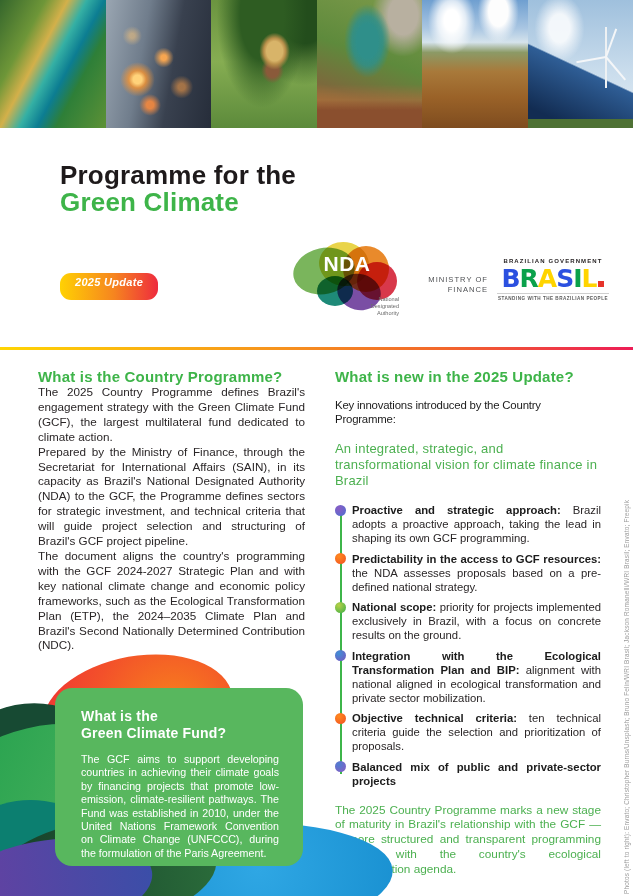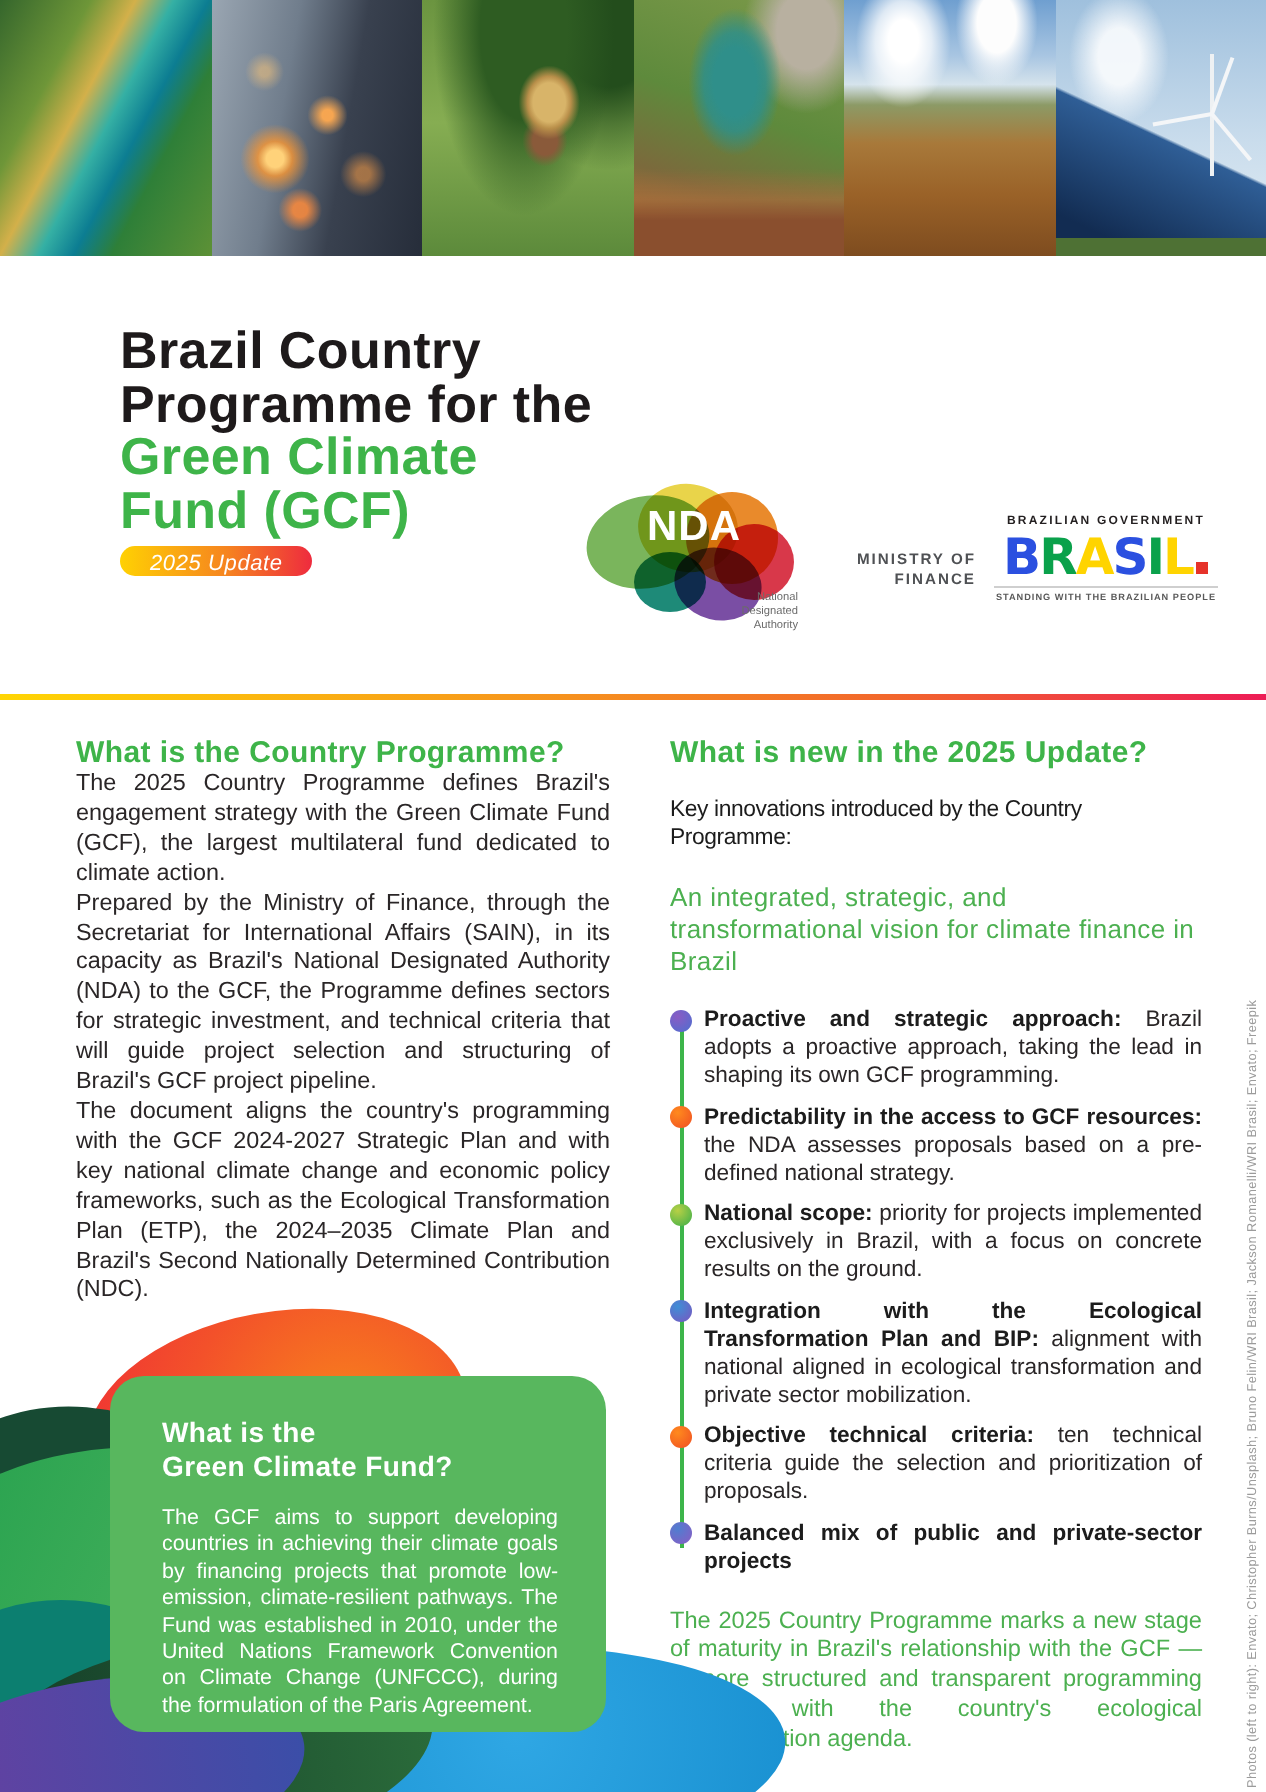--- a/index.html
+++ b/index.html
@@ -45,38 +45,38 @@
   .turbine-blade.b1 { transform:rotate(20deg); }
   .turbine-blade.b2 { transform:rotate(140deg); }
   .turbine-blade.b3 { transform:rotate(260deg); }
 
   
   .header { position:absolute; left:0; top:128px; width:633px; height:219px; background:#fff; }
   .title-block { position:absolute; left:60px; top:34px; width:260px; }
   .title-line { display:block; font-size:26px; line-height:26.5px; font-weight:bold;
                 letter-spacing:.2px; color:#1e1a1b; }
   .title-line.green { color:#3eb449; }
-  .badge { position:absolute; left:60px; top:145px; padding:3px 15px 0 15px; border-radius:11px;
+  .badge { position:absolute; left:60px; top:145px; padding:3px 15px 12px 15px; border-radius:11px;
            background:linear-gradient(90deg,#ffd103,#f6851f 55%,#ee2b3e);
-           color:#fff; font-size:11px; font-weight:normal; font-style:italic; letter-spacing:.3px;text-align:right; }
+           color:#fff; font-size:11px; font-weight:bold; font-style:italic; letter-spacing:.3px;text-align:right; }
 
   .nda-logo { position:absolute; left:291px; top:112px; width:110px; height:92px; }
   .nda-blob { position:absolute; border-radius:50%; mix-blend-mode:multiply; }
   .nb1 { left:2px;  top:8px;  width:62px; height:46px; background:#7ab55c; transform:rotate(-12deg); }
   .nb2 { left:28px; top:2px;  width:50px; height:44px; background:#e9d44a; transform:rotate(8deg); }
   .nb3 { left:52px; top:6px;  width:46px; height:46px; background:#e98a2b; }
   .nb4 { left:66px; top:22px; width:40px; height:38px; background:#d8384a; }
   .nb5 { left:46px; top:34px; width:44px; height:36px; background:#7a4ea4; transform:rotate(14deg); }
   .nb6 { left:26px; top:36px; width:36px; height:30px; background:#1e8a78; }
   .nda-text { position:absolute; left:14px; top:12px; width:84px; text-align:center;
               font-size:21px; font-weight:bold; color:#fff; letter-spacing:.5px; z-index:3; }
   .nda-caption { position:absolute; left:52px; top:56px; width:56px; text-align:right;
                  font-size:5.6px; line-height:7px; color:#6b6b6b; z-index:3; }
   .ministry { position:absolute; left:426px; top:147px; width:62px; text-align:right;
-              font-size:7.6px; line-height:9.5px; letter-spacing:1px; color:#4f5154; font-weight:bold; }
+              font-size:7.6px; line-height:9.5px; letter-spacing:1px; color:#4f5154; font-weight:normal; }
   .gov-logo { position:absolute; left:497px; top:130px; width:112px; text-align:center; }
   .gov-top { font-size:6px; font-weight:bold; letter-spacing:1.1px; color:#231f20; }
   .gov-name { margin-top:2px; font-size:25px; line-height:25px; font-weight:bold; letter-spacing:-1px;
               font-family:"DejaVu Sans", sans-serif; }
   .gov-name .sq { display:inline-block; width:6px; height:6px; background:#e6332a; margin-left:2px; }
   .gov-tagline { margin-top:2px; font-size:4.6px; letter-spacing:.5px; color:#5a5a5a; font-weight:bold;
                  border-top:1px solid #cfcfcf; padding-top:2px; }
 
   .divider { position:absolute; left:0; top:347px; width:633px; height:3px;
              background:linear-gradient(90deg,#ffd503,#f6911e 45%,#f2672b 70%,#ed1c56 100%); }
@@ -142,24 +142,22 @@
     <div class="photo p6">
       <span class="turbine-pole"></span>
       <span class="turbine-blade b1"></span>
       <span class="turbine-blade b2"></span>
       <span class="turbine-blade b3"></span>
     </div>
   </div>
 
   <div class="header">
     <div class="title-block">
-      <span class="title-line">Brazil Country</span>
       <span class="title-line">Programme for the</span>
       <span class="title-line green">Green Climate</span>
-      <span class="title-line green">Fund (GCF)</span>
     </div>
     <div class="badge">2025 Update</div>
 
     <div class="nda-logo">
       <span class="nda-blob nb1"></span>
       <span class="nda-blob nb2"></span>
       <span class="nda-blob nb3"></span>
       <span class="nda-blob nb4"></span>
       <span class="nda-blob nb5"></span>
       <span class="nda-blob nb6"></span>

